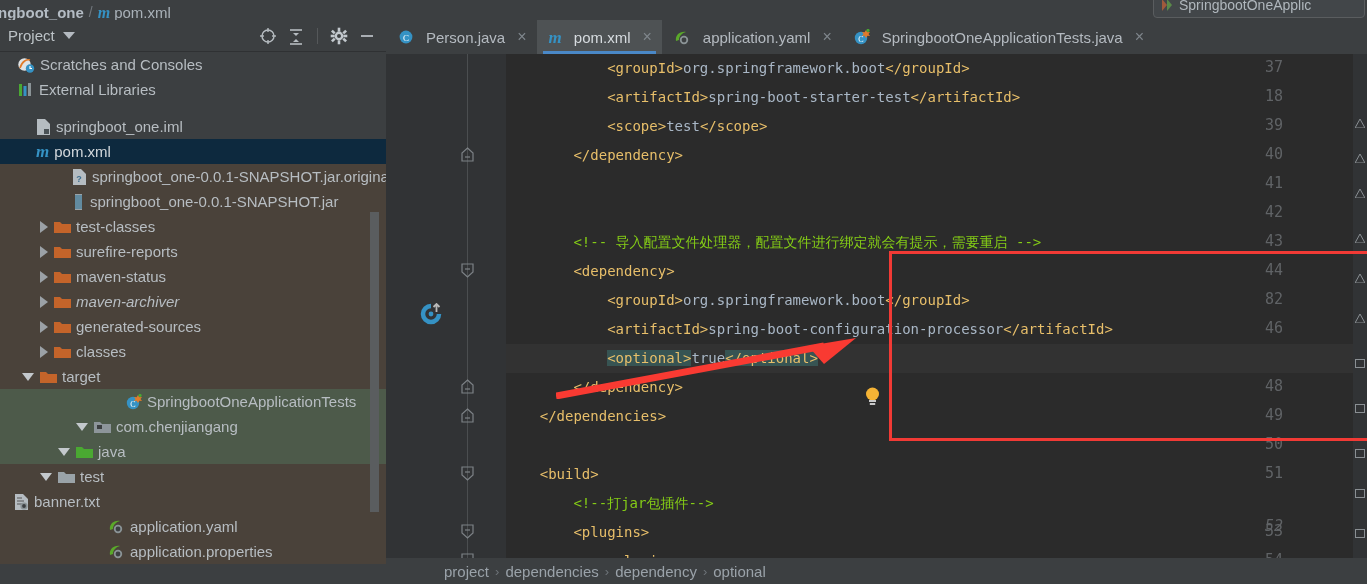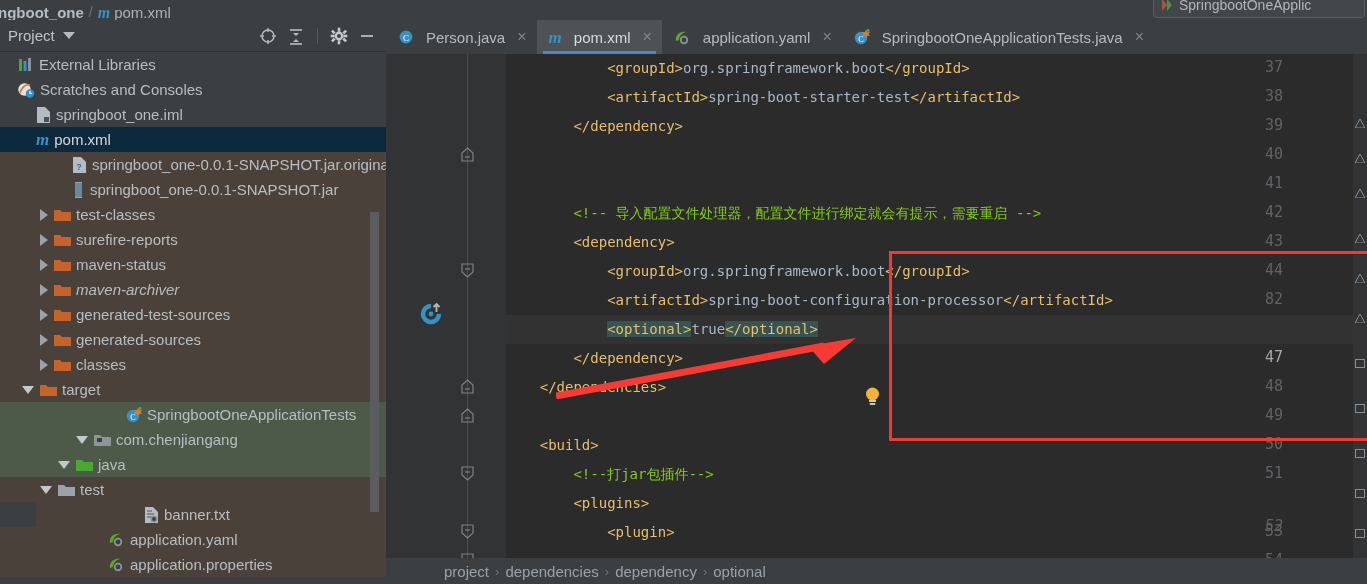--- a/index.html
+++ b/index.html
@@ -241,41 +241,41 @@
             <line x1="3" y1="9" x2="15" y2="9" stroke="#b6bcc1" stroke-width="1.8"></line>
           </svg>
         </div>
       </div>
     </div>
 
     <div class="tree" id="tree">
       <div class="row" style="padding-left: 4px;">
           <span class="arrow none"></span>
           <span class="ico">
-            <svg width="16" height="15" viewBox="0 0 16 15">
-              <rect x="1" y="2" width="3" height="12" fill="#4aa832"></rect>
-              <rect x="5.5" y="4" width="3" height="10" fill="#3592c4"></rect>
-              <rect x="10" y="1" width="3" height="13" fill="#8a9396"></rect>
-            </svg>
-          </span>
-          <span>External Libraries</span>
-        </div>
-        <div class="row" style="padding-left: 4px;">
-          <span class="arrow none"></span>
-          <span class="ico">
             <svg width="17" height="16" viewBox="0 0 17 16">
               <circle cx="6.5" cy="7.5" r="6.2" fill="#e0e4e6"></circle>
               <path d="M2 11 C4 4 9 2 12 3" stroke="#e07b2a" stroke-width="1.6" fill="none"></path>
               <circle cx="12" cy="11.5" r="4.2" fill="#3592c4"></circle>
               <path d="M12 9 v2.5 h2" stroke="#fff" stroke-width="1.2" fill="none"></path>
             </svg>
           </span>
           <span>Scratches and Consoles</span>
         </div>
-        <div class="row" style="padding-left: 22px;">
+        <div class="row" style="padding-left: 4px;">
+          <span class="arrow none"></span>
+          <span class="ico">
+            <svg width="16" height="15" viewBox="0 0 16 15">
+              <rect x="1" y="2" width="3" height="12" fill="#4aa832"></rect>
+              <rect x="5.5" y="4" width="3" height="10" fill="#3592c4"></rect>
+              <rect x="10" y="1" width="3" height="13" fill="#8a9396"></rect>
+            </svg>
+          </span>
+          <span>External Libraries</span>
+        </div>
+        <div class="row" style="padding-left: 22px; margin-top: 12px;">
           <span class="arrow none"></span>
           <span class="ico">
             <svg width="15" height="16" viewBox="0 0 15 16">
               <path d="M1 0 h8 l5 5 v11 H1 Z" fill="#b5bcc1"></path>
               <rect x="8" y="10" width="5" height="5" fill="#4a5256"></rect>
             </svg>
           </span>
           <span>springboot_one.iml</span>
         </div>
         <div class="row hl-sel" style="padding-left: 22px;">
@@ -349,29 +349,20 @@
           </span>
           <span>maven-archiver</span>
         </div>
         <div class="row hl-brown" style="padding-left: 40px;">
           <span class="arrow collapsed"></span>
           <span class="ico">
             <svg width="17" height="14" viewBox="0 0 17 14">
               <path d="M0 2 h6 l2 2 h9 v9 H0 Z" fill="#c4642a"></path>
             </svg>
           </span>
-          <span>generated-test-sources</span>
-        </div>
-        <div class="row hl-brown" style="padding-left: 40px;">
-          <span class="arrow collapsed"></span>
-          <span class="ico">
-            <svg width="17" height="14" viewBox="0 0 17 14">
-              <path d="M0 2 h6 l2 2 h9 v9 H0 Z" fill="#c4642a"></path>
-            </svg>
-          </span>
           <span>generated-sources</span>
         </div>
         <div class="row hl-brown" style="padding-left: 40px;">
           <span class="arrow collapsed"></span>
           <span class="ico">
             <svg width="17" height="14" viewBox="0 0 17 14">
               <path d="M0 2 h6 l2 2 h9 v9 H0 Z" fill="#c4642a"></path>
             </svg>
           </span>
           <span>classes</span>
@@ -418,21 +409,21 @@
         </div>
         <div class="row hl-brown" style="padding-left: 40px;">
           <span class="arrow expanded"></span>
           <span class="ico">
             <svg width="17" height="14" viewBox="0 0 17 14">
               <path d="M0 2 h6 l2 2 h9 v9 H0 Z" fill="#9aa3a8"></path>
             </svg>
           </span>
           <span>test</span>
         </div>
-        <div class="row hl-brown" style="padding-left: 94px; margin-left: 36px;">
+        <div class="row hl-brown" style="">
           <span class="arrow none"></span>
           <span class="ico">
             <svg width="15" height="16" viewBox="0 0 15 16">
               <path d="M1 0 h8 l5 5 v11 H1 Z" fill="#b5bcc1"></path>
               <g stroke="#555" stroke-width="1">
                 <line x1="3" y1="4" x2="8" y2="4"></line>
                 <line x1="3" y1="7" x2="10" y2="7"></line>
                 <line x1="3" y1="10" x2="10" y2="10"></line>
               </g>
               <circle cx="10" cy="12" r="3.6" fill="#8a9396"></circle>
@@ -511,21 +502,21 @@
           <span class="tabclose">×</span>
         </div>
       </div>
 
     <div class="code-area">
       <div class="gutter">
         <div class="fold-rail"></div>
       </div>
       <div id="gutter-nums">
           <div class="lineno" style="top: -1px;">37</div>
-          <div class="lineno" style="top: 28px;">38</div>
+          <div class="lineno" style="top: 28px;">18</div>
           <div class="lineno" style="top: 57px;">39</div>
           <div class="lineno" style="top: 86px;">40</div>
           <div class="lineno" style="top: 115px;">41</div>
           <div class="lineno" style="top: 144px;">42</div>
           <div class="lineno" style="top: 173px;">43</div>
           <div class="lineno" style="top: 202px;">44</div>
           <div class="lineno" style="top: 231px;">82</div>
           <div class="lineno" style="top: 260px;">46</div>
           <div class="lineno cur" style="top: 289px;">47</div>
           <div class="lineno" style="top: 318px;">48</div>
@@ -575,20 +566,21 @@
 
       <svg class="bulb" viewBox="0 0 17 21">
         <circle cx="8.5" cy="8" r="6.5" fill="#f5b335"></circle>
         <rect x="5" y="14" width="7" height="2" fill="#c9c9c9"></rect>
         <rect x="5.8" y="17" width="5.4" height="2" fill="#c9c9c9"></rect>
       </svg>
 
       <div class="code-lines" id="code-lines">
           <div class="cline"><span class="tag">            &lt;groupId&gt;</span><span class="txt">org.springframework.boot</span><span class="tag">&lt;/groupId&gt;</span></div>
           <div class="cline"><span class="tag">            &lt;artifactId&gt;</span><span class="txt">spring-boot-starter-test</span><span class="tag">&lt;/artifactId&gt;</span></div>
+          <div class="cline"><span class="tag">            &lt;scope&gt;</span><span class="txt">test</span><span class="tag">&lt;/scope&gt;</span></div>
           <div class="cline"><span class="tag">        &lt;/dependency&gt;</span></div>
           <div class="cline"><span class="txt"></span></div>
           <div class="cline"><span class="txt"></span></div>
           <div class="cline"><span class="cmt">        &lt;!-- 导入配置文件处理器，配置文件进行绑定就会有提示，需要重启 --&gt;</span></div>
           <div class="cline"><span class="tag">        &lt;dependency&gt;</span></div>
           <div class="cline"><span class="tag">            &lt;groupId&gt;</span><span class="txt">org.springframework.boot</span><span class="tag">&lt;/groupId&gt;</span></div>
           <div class="cline"><span class="tag">            &lt;artifactId&gt;</span><span class="txt">spring-boot-configuration-processor</span><span class="tag">&lt;/artifactId&gt;</span></div>
           <div class="cline current"><span class="txt">            </span><span class="tag hlbg">&lt;optional&gt;</span><span class="txt">true</span><span class="tag hlbg">&lt;/optional&gt;</span></div>
           <div class="cline"><span class="tag">        &lt;/dependency&gt;</span></div>
           <div class="cline"><span class="tag">    &lt;/dependencies&gt;</span></div>

